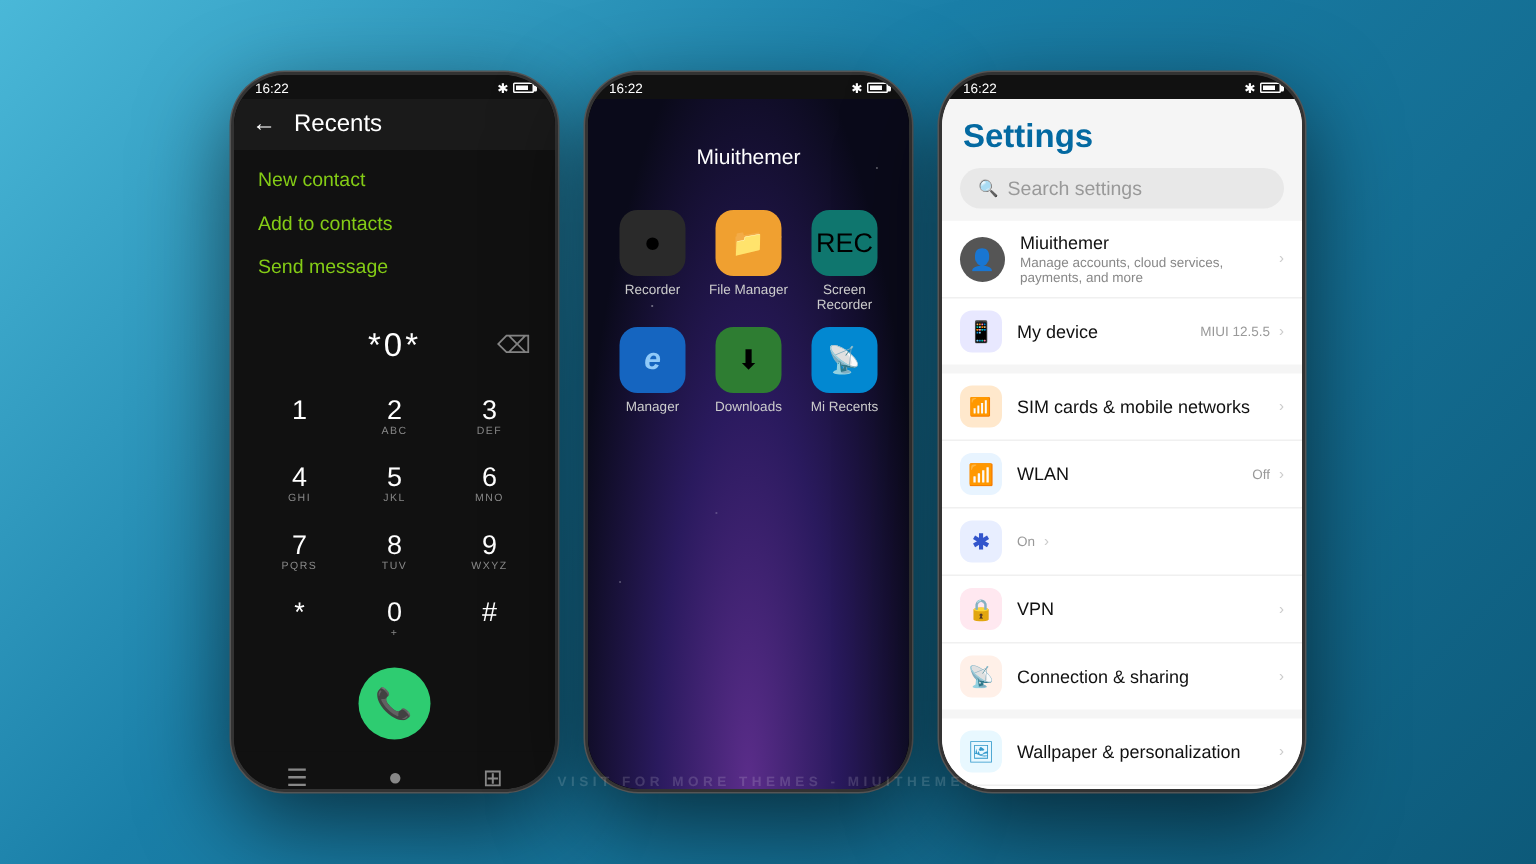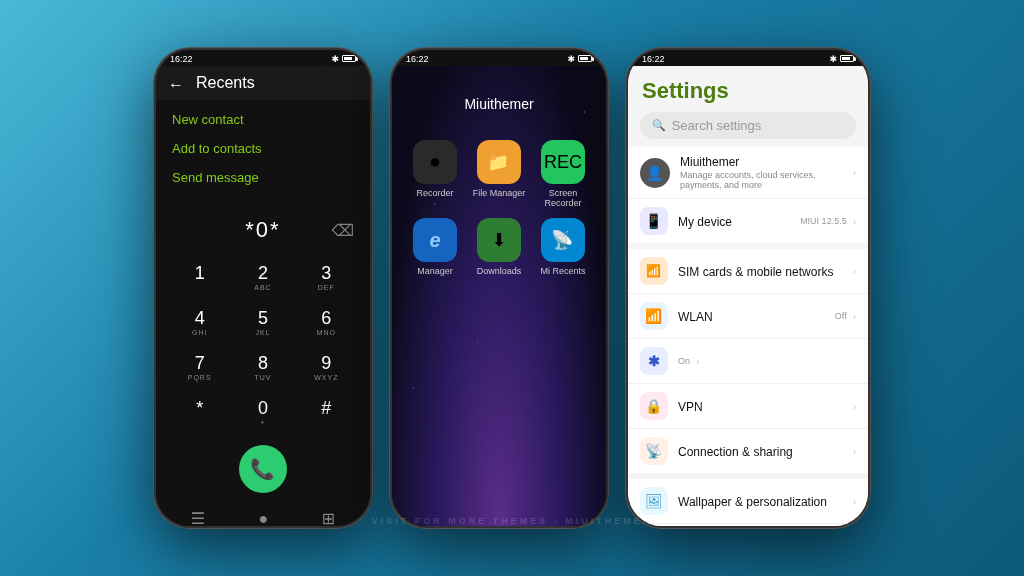--- a/index.html
+++ b/index.html
@@ -261,36 +261,36 @@
     }
 
     .app-label {
       font-size: 9px;
       color: #ccc;
       text-align: center;
     }
 
     .app-recorder { background: #2a2a2a; }
     .app-files { background: #f0a030; }
-    .app-screenrec { background: #22c55e; }
+    .app-screenrec { background: #0f766e; }
     .app-browser { background: #1565c0; }
     .app-downloads { background: #2e7d32; }
     .app-miremote { background: #0288d1; }
 
     
     .phone3-screen {
       background: #f5f5f5;
       display: flex;
       flex-direction: column;
     }
 
     .settings-title {
       font-size: 22px;
       font-weight: 600;
-      color: #4d7c0f;
+      color: #0369a1;
       padding: 12px 14px 8px;
       background: #f5f5f5;
     }
 
     .settings-search {
       margin: 0 12px 8px;
       background: #e8e8e8;
       border-radius: 20px;
       padding: 6px 12px;
       display: flex;

